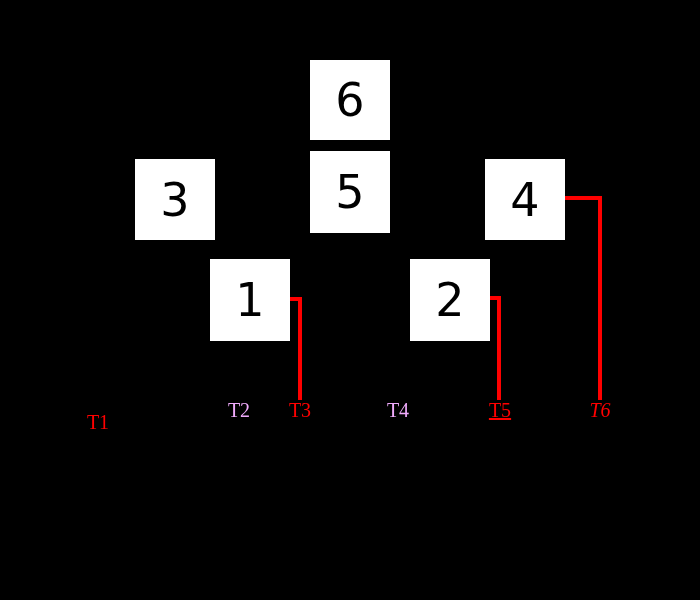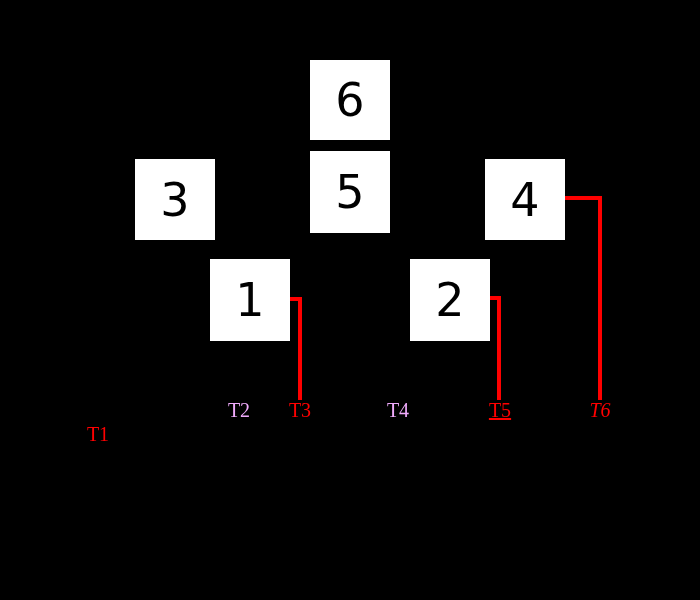--- a/index.html
+++ b/index.html
@@ -69,20 +69,20 @@
         <span class="num" style="color: rgb(0, 0, 0);">4</span>
       </div>
       <div class="tile" style="left: 210px; top: 259px; width: 80px; height: 82px; background: rgb(255, 255, 255);">
         <span class="num" style="color: rgb(0, 0, 0);">1</span>
       </div>
       <div class="tile" style="left: 410px; top: 259px; width: 80px; height: 82px; background: rgb(255, 255, 255);">
         <span class="num" style="color: rgb(0, 0, 0);">2</span>
       </div>
     </div>
   <div id="terminal-layer">
-      <div class="terminal" style="left: 98px; top: 424px; color: rgb(255, 0, 0);">T1</div>
+      <div class="terminal" style="left: 98px; top: 412px; color: rgb(255, 0, 0);">T1</div>
       <div class="terminal" style="left: 199px; top: 400px; color: #f0abfc; margin-left: 40px;">T2</div>
       <div class="terminal" style="left: 300px; top: 400px; color: rgb(255, 0, 0);">T3</div>
       <div class="terminal" style="left: 398px; top: 400px; color: #f0abfc;">T4</div>
       <div class="terminal" style="left: 500px; top: 400px; color: rgb(255, 0, 0); text-decoration: underline;">T5</div>
       <div class="terminal" style="left: 600px; top: 400px; color: rgb(255, 0, 0); font-style: italic;">T6</div>
     </div>
 </div>
 
 </body></html>

